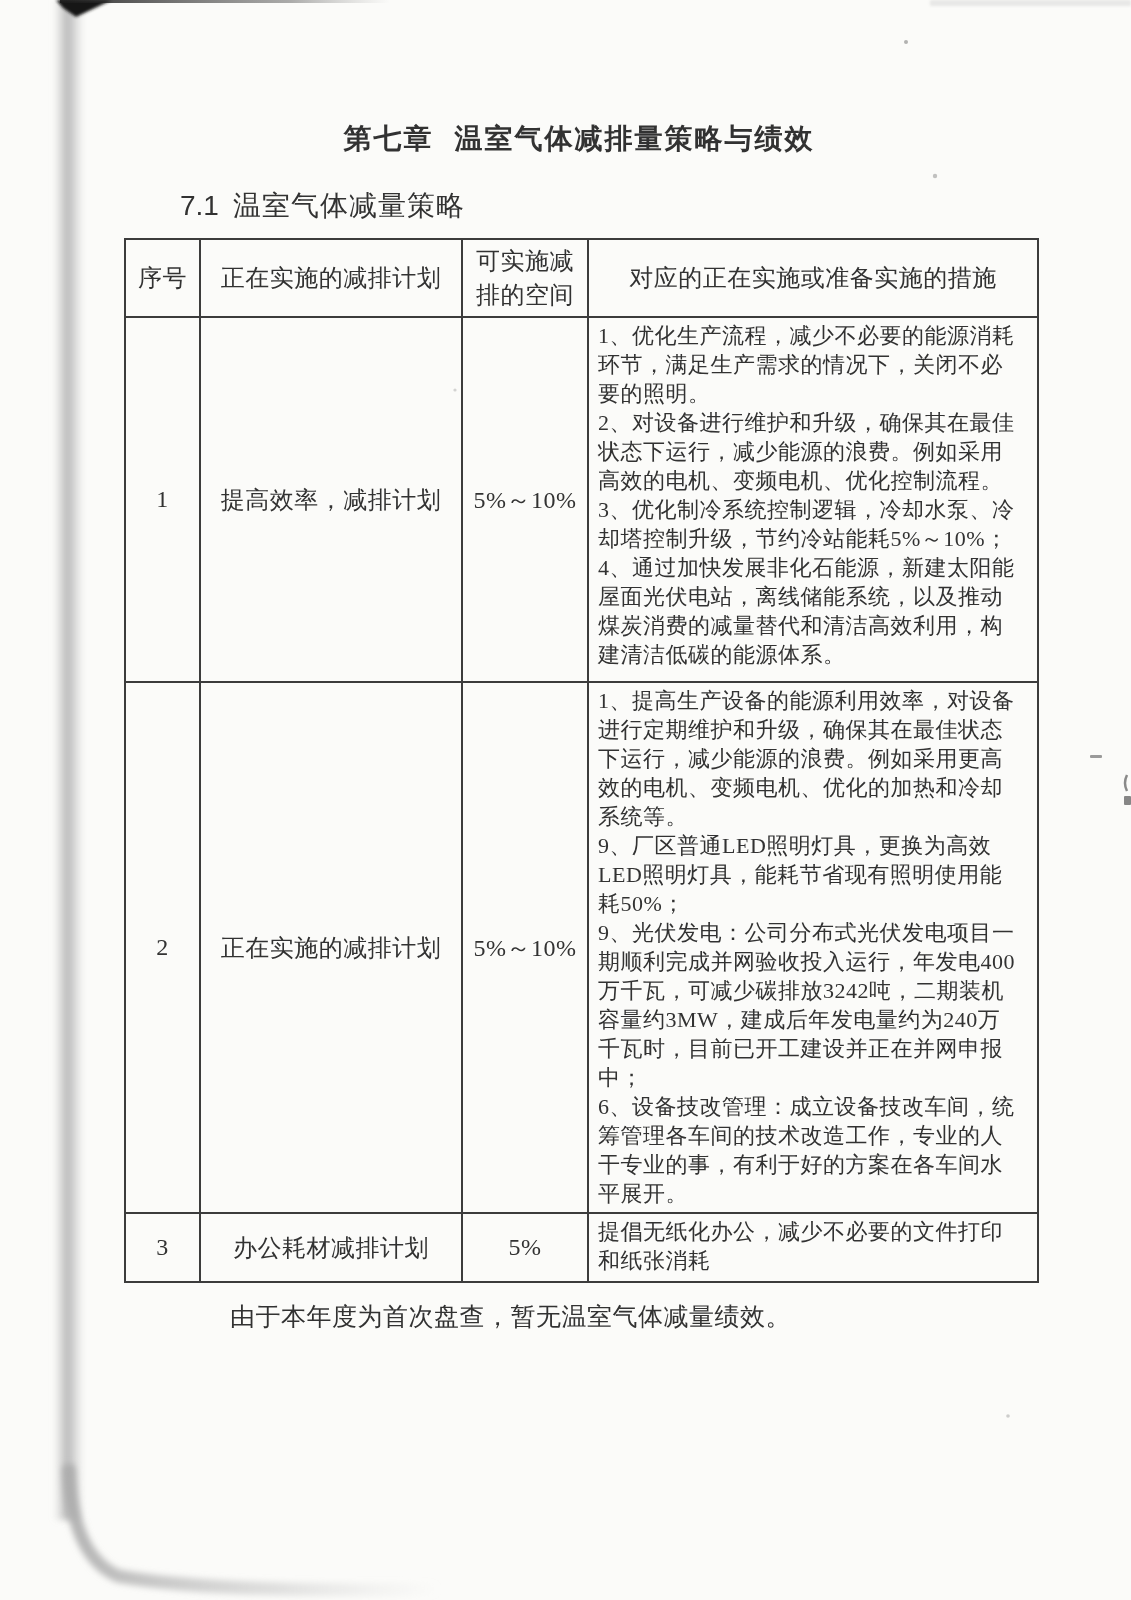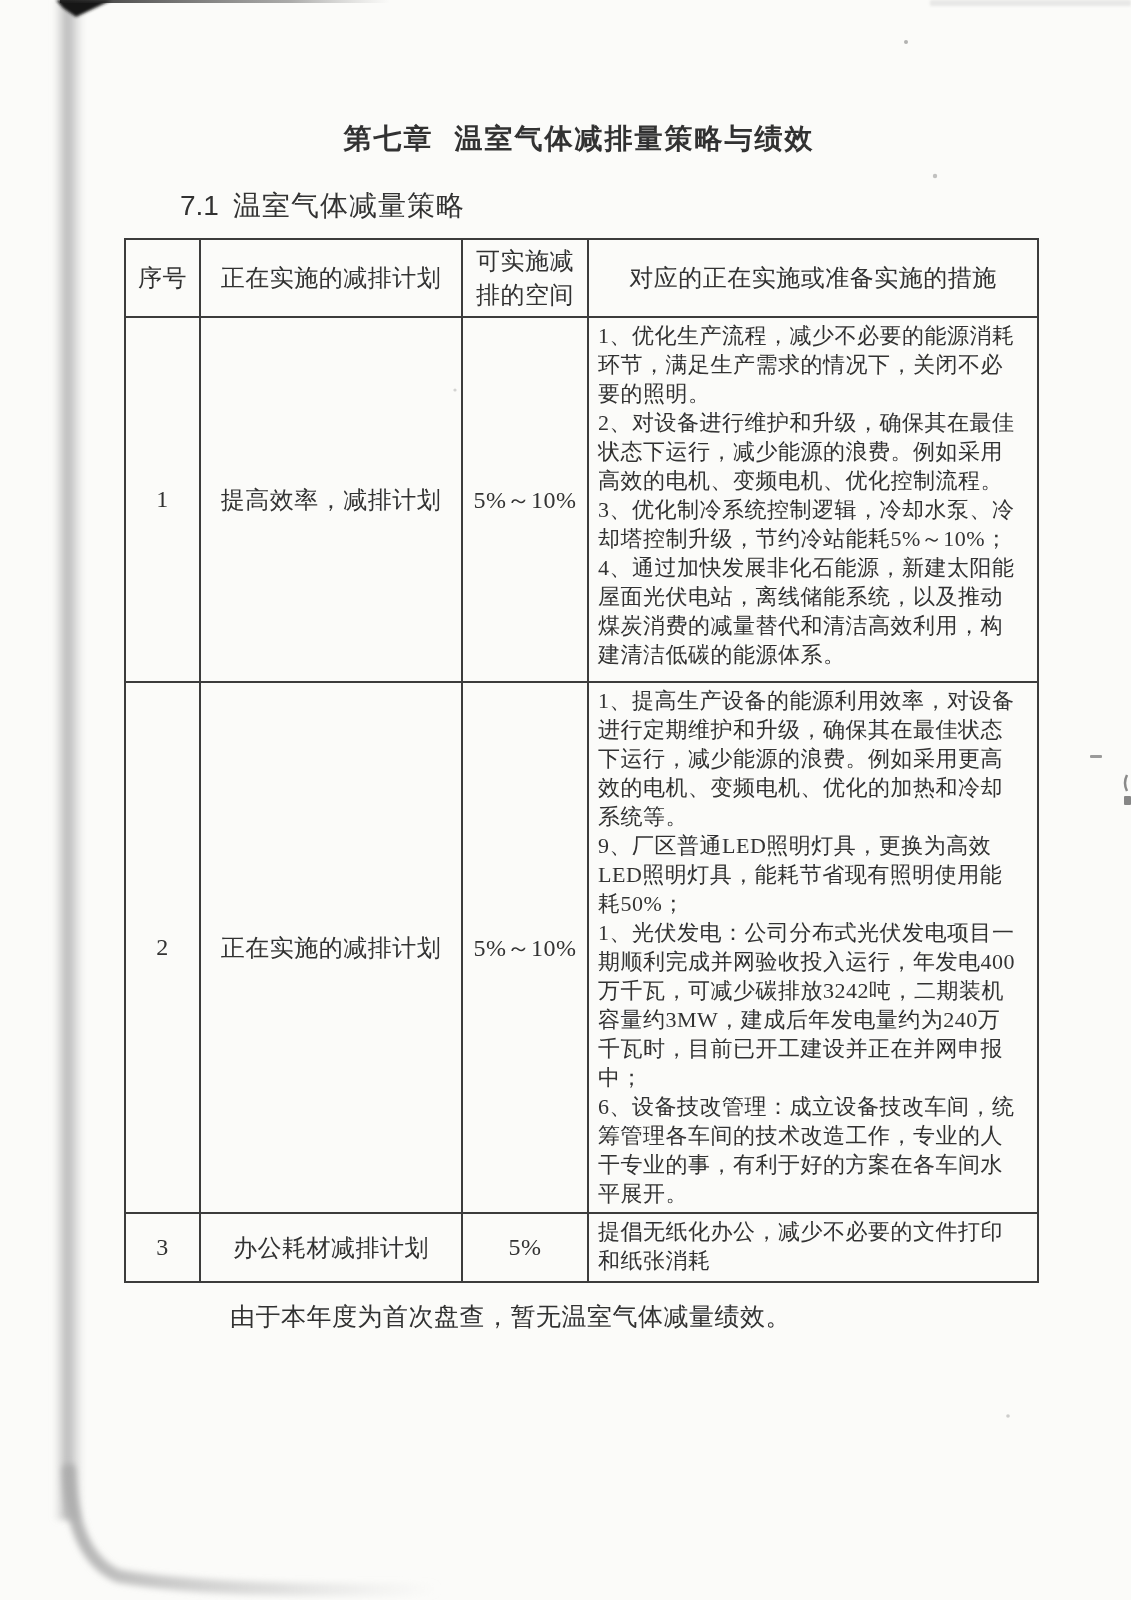--- a/index.html
+++ b/index.html
@@ -150,21 +150,21 @@
             <p>4、通过加快发展非化石能源，新建太阳能屋面光伏电站，离线储能系统，以及推动煤炭消费的减量替代和清洁高效利用，构建清洁低碳的能源体系。</p>
           </td>
         </tr>
         <tr class="r2">
           <td class="center">2</td>
           <td class="center">正在实施的减排计划</td>
           <td class="center">5%～10%</td>
           <td class="measures">
             <p>1、提高生产设备的能源利用效率，对设备进行定期维护和升级，确保其在最佳状态下运行，减少能源的浪费。例如采用更高效的电机、变频电机、优化的加热和冷却系统等。</p>
             <p>9、厂区普通LED照明灯具，更换为高效LED照明灯具，能耗节省现有照明使用能耗50%；</p>
-            <p>1、光伏发电：公司分布式光伏发电项目一期顺利完成并网验收投入运行，年发电400万千瓦，可减少碳排放3242吨，二期装机容量约3MW，建成后年发电量约为240万千瓦时，目前已开工建设并正在并网申报中；</p>
+            <p>9、光伏发电：公司分布式光伏发电项目一期顺利完成并网验收投入运行，年发电400万千瓦，可减少碳排放3242吨，二期装机容量约3MW，建成后年发电量约为240万千瓦时，目前已开工建设并正在并网申报中；</p>
             <p>6、设备技改管理：成立设备技改车间，统筹管理各车间的技术改造工作，专业的人干专业的事，有利于好的方案在各车间水平展开。</p>
           </td>
         </tr>
         <tr class="r3">
           <td class="center">3</td>
           <td class="center">办公耗材减排计划</td>
           <td class="center">5%</td>
           <td class="measures">
             <p>提倡无纸化办公，减少不必要的文件打印和纸张消耗</p>
           </td>

